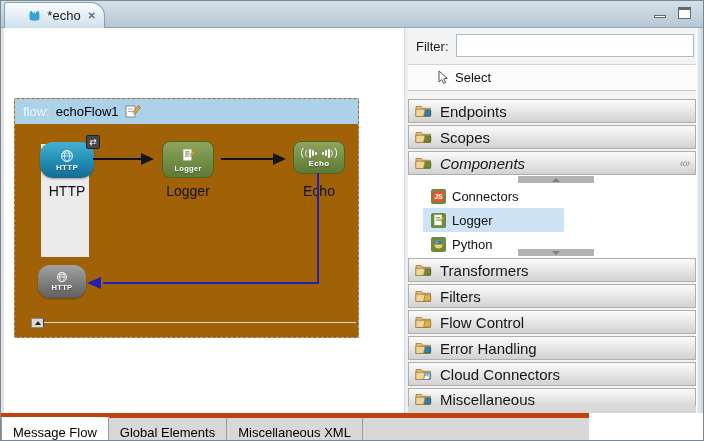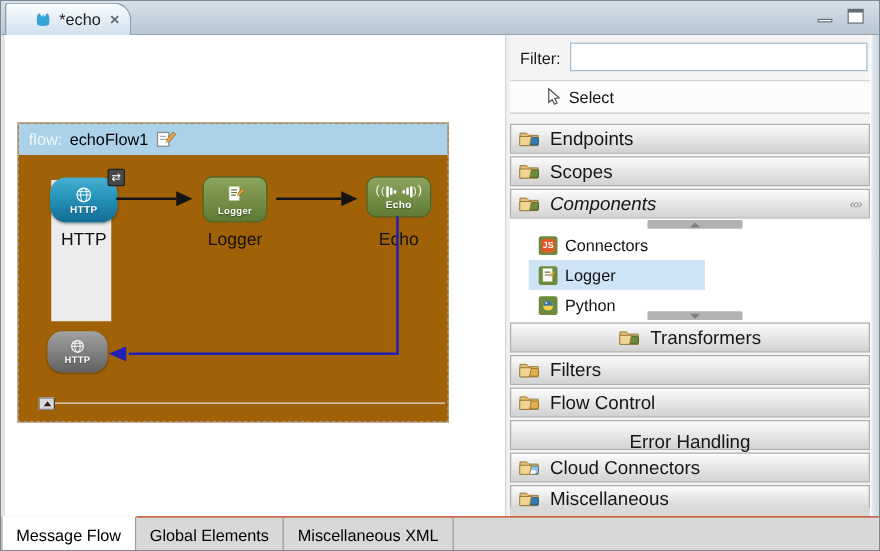--- a/index.html
+++ b/index.html
@@ -69,21 +69,21 @@
   .scrollbar{position:absolute;left:110px;width:76px;height:7px;background:#b2b2b2;border-radius:1px;display:flex;align-items:center;justify-content:center;}
   .scrollbar i{display:block;width:0;height:0;}
   .scrollbar.up i{border-left:4px solid transparent;border-right:4px solid transparent;border-bottom:4px solid #7d7d7d;}
   .scrollbar.dn i{border-left:4px solid transparent;border-right:4px solid transparent;border-top:4px solid #7d7d7d;}
   .palfill{position:absolute;left:0;top:378px;width:288px;height:7px;background:#d9d9d9;}
   .jsicon{width:15px;height:15px;background:#6d8a3f;border-radius:2px;display:flex;align-items:center;justify-content:center;}
   .jsicon b{display:block;width:11px;height:11px;background:#e0592a;border-radius:2px;color:#fff;font-size:7px;line-height:11px;text-align:center;font-weight:bold;}
   .sqicon{width:15px;height:15px;background:#6d8a3f;border-radius:2px;display:flex;align-items:center;justify-content:center;}
   .righttrim{position:absolute;left:695px;top:27px;width:9px;height:385px;background:linear-gradient(90deg,#e8eef3,#c2cfda);border-left:1px solid #fff;}
   
-  .bottombar{position:absolute;left:0;top:412px;width:704px;height:29px;background:#d8d8d8;border-top:1px solid #c2410c;display:flex;}
+  .bottombar{position:absolute;left:0;top:412px;width:588px;height:29px;background:#d8d8d8;border-top:5px solid #c2410c;display:flex;}
   .btab{height:29px;display:flex;align-items:center;padding:0 11px;font-size:13px;color:#000;
     border-right:1px solid #9b9b9b;background:transparent;cursor:pointer;}
   .btab.active{background:#fff;border-left:1px solid #9b9b9b;margin-top:-1px;border-top:1px solid #fff;}
 </style>
 </head>
 <body>
 
 <div class="app">
 
   <div class="tabbar">
@@ -260,21 +260,21 @@
           </svg>
         </span>
         <span class="lbl">Python</span>
       </div>
 
       <div class="scrollbar dn" style="top:74px;">
           <i></i>
         </div>
     </div>
 
-    <div class="cat" style="top:230px;justify-content:center;">
+    <div class="cat" style="top:230px;">
       <svg width="17" height="14" viewBox="0 0 17 14">
         <path d="M1,2.5 L6.2,2.5 L8,4.3 L15.5,4.3 L15.5,12.5 L1,12.5 Z" fill="#e5bf73" stroke="#9a7c3a" stroke-width="0.8"></path>
         <rect x="6.5" y="5.8" width="9.3" height="6.2" rx="1.2" fill="#6d8a3a" stroke="#3e5122" stroke-width="0.6"></rect>
         <path d="M0.8,5.2 L10.2,5.2 L8.6,12.5 L0.8,12.5 Z" fill="#f0d696" stroke="#9a7c3a" stroke-width="0.8"></path>
       </svg>
       <span class="lbl">Transformers</span>
     </div>
 
     <div class="cat" style="top:256px;">
       <svg width="17" height="14" viewBox="0 0 17 14">
@@ -287,21 +287,21 @@
 
     <div class="cat" style="top:282px;">
       <svg width="17" height="14" viewBox="0 0 17 14">
         <path d="M1,2.5 L6.2,2.5 L8,4.3 L15.5,4.3 L15.5,12.5 L1,12.5 Z" fill="#e5bf73" stroke="#9a7c3a" stroke-width="0.8"></path>
         <rect x="6.5" y="5.8" width="9.3" height="6.2" rx="1.2" fill="#e0b14b" stroke="#8a6a20" stroke-width="0.6"></rect>
         <path d="M0.8,5.2 L10.2,5.2 L8.6,12.5 L0.8,12.5 Z" fill="#f0d696" stroke="#9a7c3a" stroke-width="0.8"></path>
       </svg>
       <span class="lbl">Flow Control</span>
     </div>
 
-    <div class="cat" style="top:308px;flex-direction:column;">
+    <div class="cat" style="top:308px;">
       <svg width="17" height="14" viewBox="0 0 17 14">
         <path d="M1,2.5 L6.2,2.5 L8,4.3 L15.5,4.3 L15.5,12.5 L1,12.5 Z" fill="#e5bf73" stroke="#9a7c3a" stroke-width="0.8"></path>
         <rect x="6.5" y="5.8" width="9.3" height="6.2" rx="1.2" fill="#2e7fae" stroke="#2b4c62" stroke-width="0.6"></rect>
         <path d="M0.8,5.2 L10.2,5.2 L8.6,12.5 L0.8,12.5 Z" fill="#f0d696" stroke="#9a7c3a" stroke-width="0.8"></path>
       </svg>
       <span class="lbl">Error Handling</span>
     </div>
 
     <div class="cat" style="top:334px;">
       <svg width="17" height="14" viewBox="0 0 17 14">

